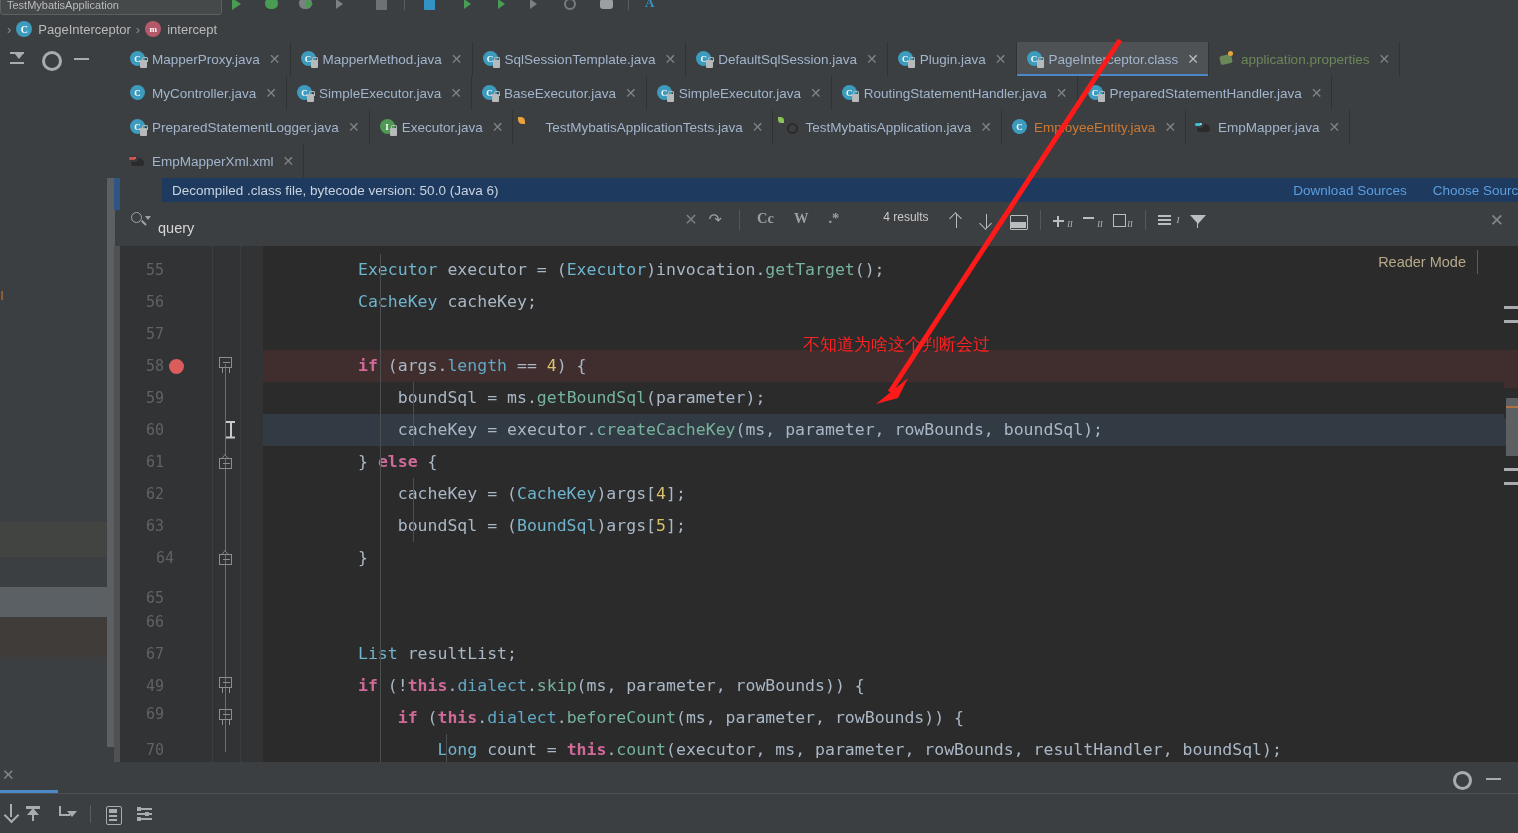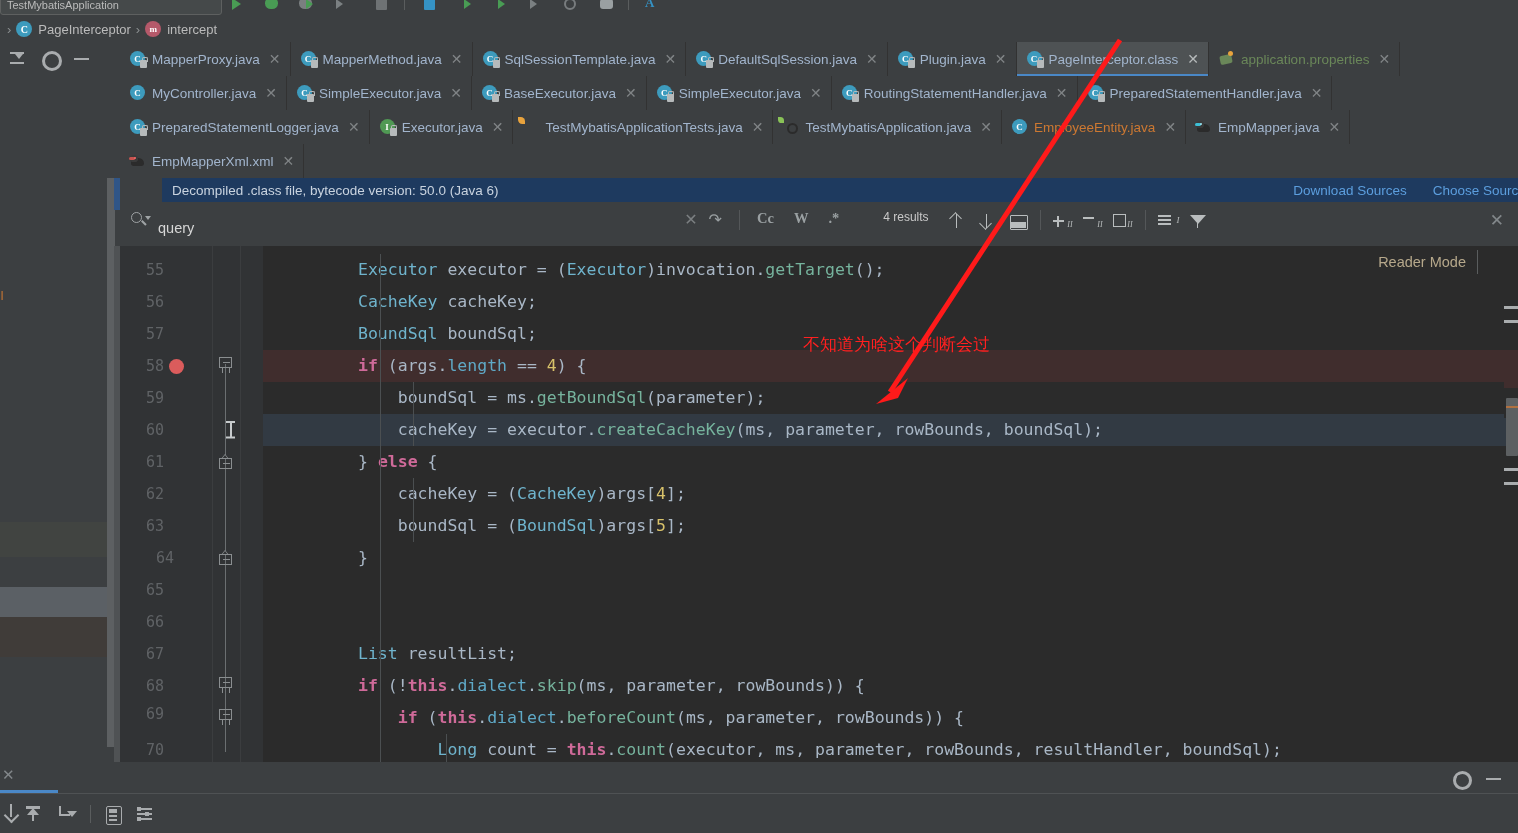--- a/index.html
+++ b/index.html
@@ -577,21 +577,20 @@
       </span>
     <span class="fb-icn filt-ico"></span>
     <span class="fb-close">✕</span>
   </div>
 
   <div class="ed-edge"></div>
   <div class="editor">
     <div class="codearea">
         <div class="cline" style="top: 8px;"><span class="t">Executor</span> executor <span class="p">=</span> (<span class="t">Executor</span>)invocation.<span class="m">getTarget</span>();</div>
         <div class="cline" style="top: 40px;"><span class="t">CacheKey</span> cacheKey;</div>
-        <div class="cline" style="top: 72px;"><span class="t">BoundSql</span> boundSql;</div>
         <div class="hl-red" style="top: 104px;"></div>
         <div class="cline" style="top: 104px;"><span class="kp">if</span> (args.<span class="f">length</span> <span class="p">==</span> <span class="n">4</span>) {</div>
         <div class="cline" style="top: 136px;">    boundSql <span class="p">=</span> ms.<span class="m">getBoundSql</span>(parameter);</div>
         <div class="hl-caret" style="top: 168px;"></div>
         <div class="cline" style="top: 168px;">    cacheKey <span class="p">=</span> executor.<span class="m">createCacheKey</span>(ms, parameter, rowBounds, boundSql);</div>
         <div class="cline" style="top: 200px;">} <span class="kp">else</span> {</div>
         <div class="cline" style="top: 232px;">    cacheKey <span class="p">=</span> (<span class="t">CacheKey</span>)args[<span class="n">4</span>];</div>
         <div class="cline" style="top: 264px;">    boundSql <span class="p">=</span> (<span class="t">BoundSql</span>)args[<span class="n">5</span>];</div>
         <div class="cline" style="top: 296px;">}</div>
         <div class="cline" style="top: 328px;"></div>
@@ -611,24 +610,24 @@
     <div class="lnum" style="top: 8px;">55</div>
         <div class="lnum" style="top: 40px;">56</div>
         <div class="lnum" style="top: 72px;">57</div>
         <div class="lnum" style="top: 104px;">58</div>
         <div class="lnum" style="top: 136px;">59</div>
         <div class="lnum" style="top: 168px;">60</div>
         <div class="lnum" style="top: 200px;">61</div>
         <div class="lnum" style="top: 232px;">62</div>
         <div class="lnum" style="top: 264px;">63</div>
         <div class="lnum" style="top: 296px; padding-left: 36px;">64</div>
-        <div class="lnum" style="top: 328px;">65</div>
+        <div class="lnum" style="top: 336px;">65</div>
         <div class="lnum" style="top: 360px;">66</div>
         <div class="lnum" style="top: 392px;">67</div>
-        <div class="lnum" style="top: 424px;">68</div>
+        <div class="lnum" style="top: 424px;">49</div>
         <div class="lnum" style="top: 452px;">69</div>
         <div class="lnum" style="top: 488px;">70</div>
         <div class="breakpoint" style="left: 49px; top: 113px;"></div>
         <div class="fold-line" style="left: 105px; top: 118px; height: 388px;"></div>
         <div class="fold" style="left: 99px; top: 111px;">
           <span class="box"></span>
           <span class="tip"></span>
         </div>
         <div class="fold-up" style="left: 99px; top: 208px;">
           <span class="cap"></span>

